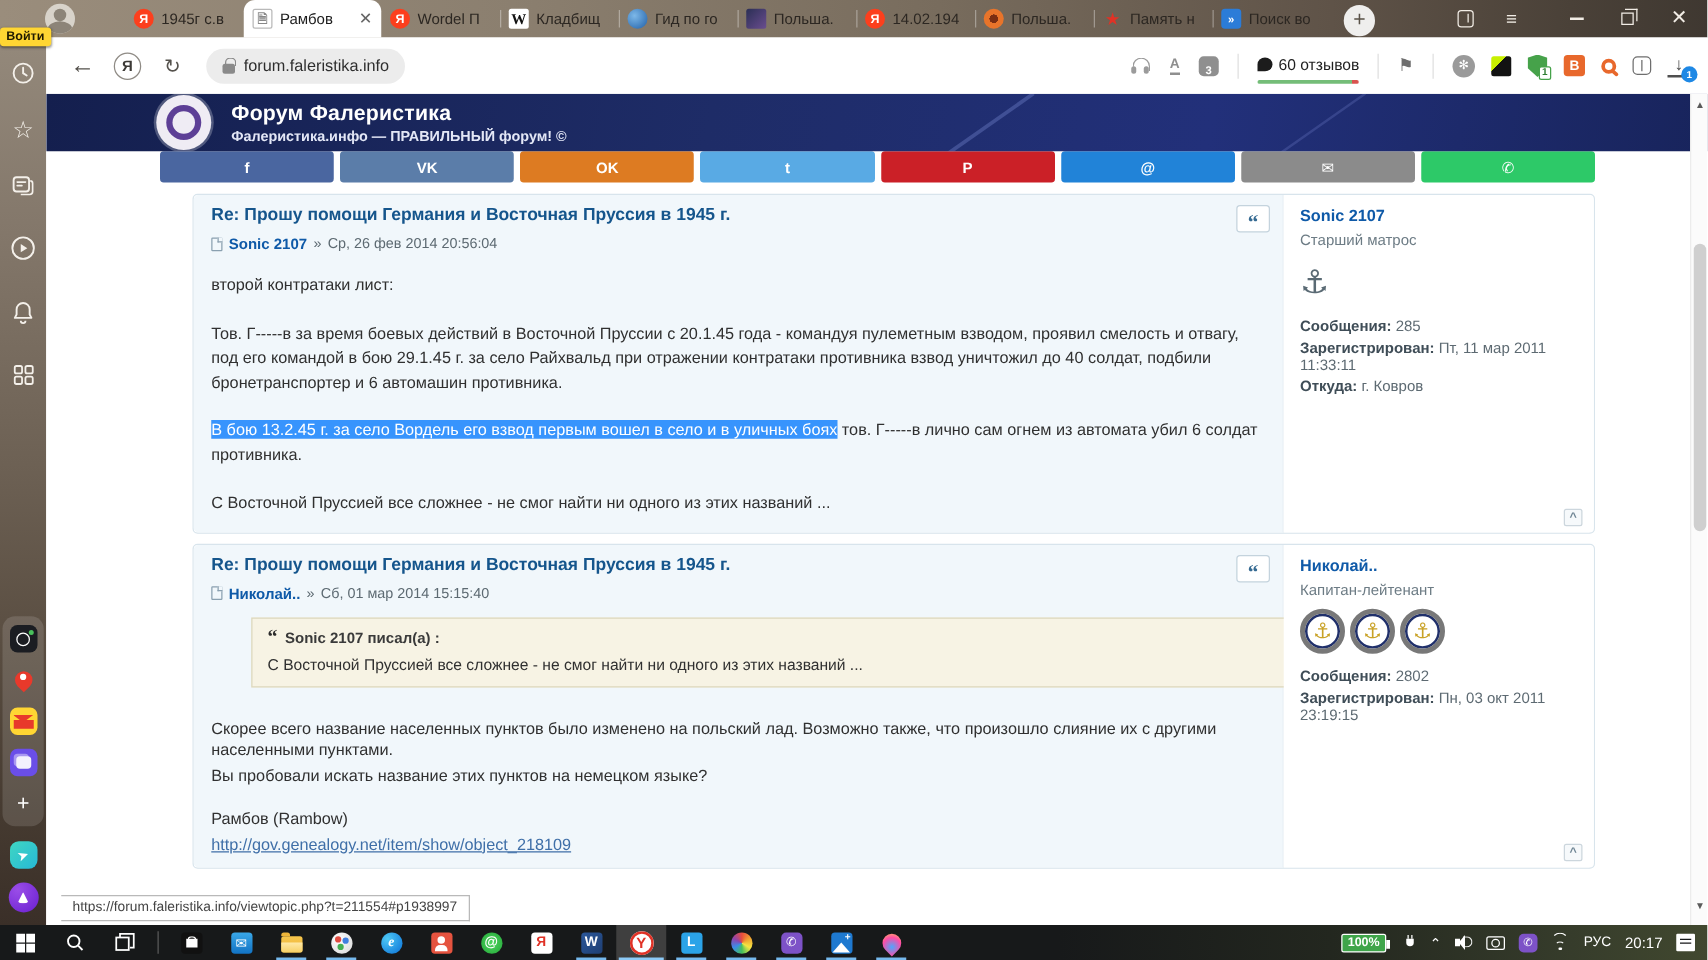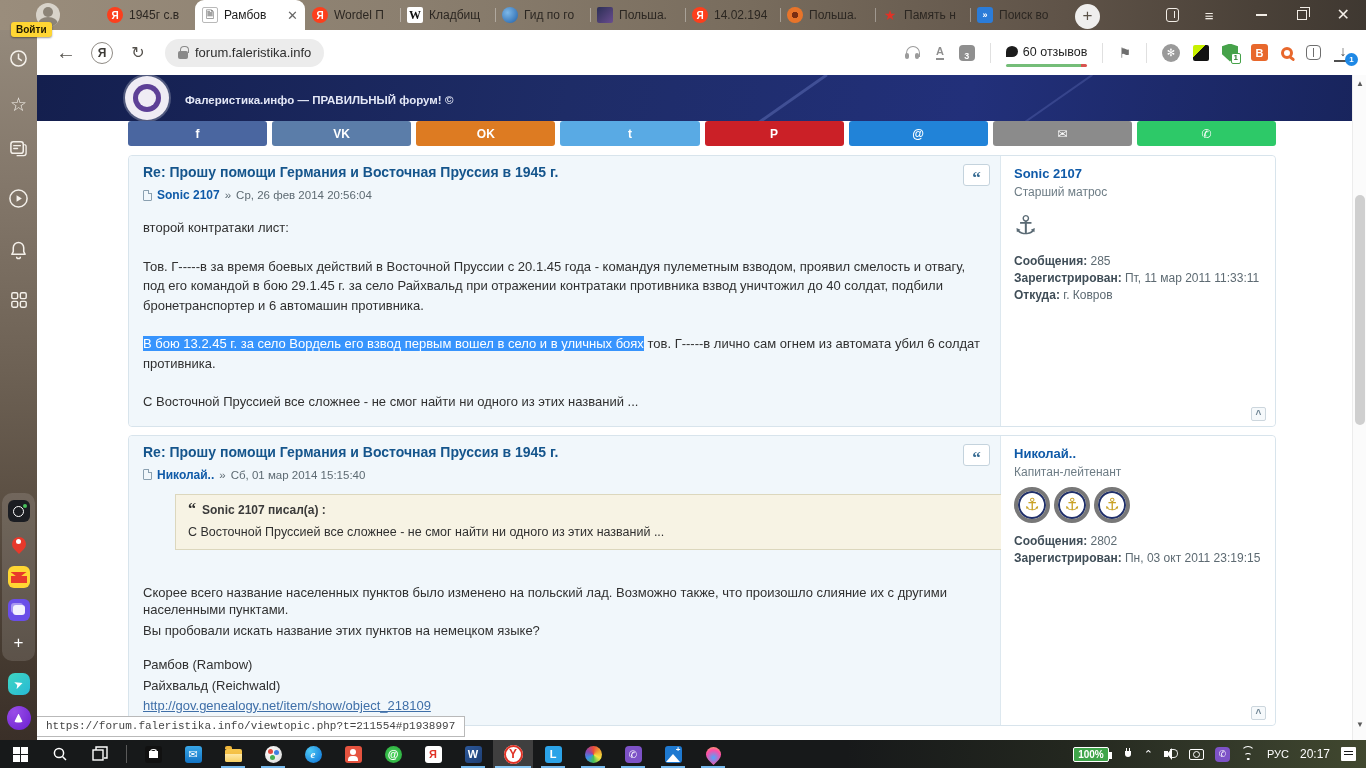--- a/index.html
+++ b/index.html
@@ -7,21 +7,21 @@
   body { font-family:"Liberation Sans","DejaVu Sans",sans-serif; background:#fff; position:relative; }
   .screen { position:absolute; inset:0; width:1366px; height:768px; overflow:hidden; }
 
   
   .tabbar { position:absolute; left:0; top:0; width:1366px; height:30px;
     background:linear-gradient(90deg,#9a8d7c 0%,#8b7f6f 30%,#786c5d 55%,#5f5348 78%,#4a4138 92%,#3f3831 100%); display:flex; align-items:center; }
   .avatar-zone { width:100px; height:30px; position:relative; flex:none; }
   .avatar { position:absolute; left:36px; top:3px; width:24px; height:24px; border-radius:50%; background:#d8d3ca; overflow:hidden; }
   .avatar::before { content:""; position:absolute; left:7px; top:4px; width:10px; height:10px; border-radius:50%; background:#8c8478; }
   .avatar::after { content:""; position:absolute; left:2px; top:14px; width:20px; height:14px; border-radius:50%; background:#8c8478; }
-  .login-badge { position:absolute; left:0px; top:22px; z-index:30; background:#ffd633; color:#201a00; font-size:10px; font-weight:bold; padding:2px 5px; border-radius:3px; box-shadow:0 1px 2px rgba(0,0,0,.4);margin-left:11px; }
+  .login-badge { position:absolute; left:0px; top:22px; z-index:30; background:#ffd633; color:#201a00; font-size:10px; font-weight:bold; padding:2px 5px; border-radius:3px; box-shadow:0 1px 2px rgba(0,0,0,.4); }
   .tabs { display:flex; height:30px; flex:none; }
   .tab { width:95px; height:30px; display:flex; align-items:center; gap:6px; padding:0 7px; font-size:12px; color:#2c2722; position:relative; cursor:default; }
   .tab .tlabel { white-space:nowrap; overflow:hidden; flex:1; }
   .tab:not(.active)+.tab:not(.active)::before { content:""; position:absolute; left:0; top:8px; bottom:8px; width:1px; background:rgba(255,255,255,.35); }
   .tab.active { background:#fff; border-radius:9px 9px 0 0; color:#1c1c1c; width:110px; }
   .tab.active .tclose { color:#666; font-size:13px; }
   .fav { width:16px; height:16px; flex:none; border-radius:3px; display:flex; align-items:center; justify-content:center; font-size:10px; font-weight:bold; }
   .fav-ya { background:#fc3f1d; color:#fff; border-radius:50%; font-size:10px; }
   .fav-page { background:#fff; border:1px solid #b9b9b9; color:#888; border-radius:2px; }
   .fav-wiki { background:#fff; color:#111; font-family:"Liberation Serif","DejaVu Serif",serif; font-size:12px; border-radius:2px; }
@@ -116,21 +116,21 @@
   .ftitle { color:#fff; font-size:17px; font-weight:bold; letter-spacing:.2px; }
   .fsub { color:#e3e7f6; font-size:11.5px; font-weight:bold; margin-top:3px; }
   .fsearch { margin-left:auto; margin-right:104px; position:relative; z-index:2; align-self:flex-start; margin-top:7px; }
   .fsearch input { width:218px; height:27px; border:none; border-radius:2px; font-size:13px; padding:0 9px; color:#333; font-family:inherit; }
   .fsearch input::placeholder { color:#9a9a9a; }
   .advs { position:absolute; right:1px; top:30px; color:#fff; font-size:11px; font-weight:bold; white-space:nowrap; }
 
   .social { display:flex; gap:5px; padding:0 90px 0 91px; margin-top:0; }
   .sbtn { flex:1; height:25px; border-radius:3px; color:#fff; display:flex; align-items:center; justify-content:center; font-size:12px; font-weight:bold; }
 
-  .content { padding:9px 90px 0 91px; }
+  .content { padding:9px 90px 0 117px; }
   .post { border:1px solid #d8e4ec; border-radius:4px; background:#fff; display:flex; position:relative; margin-bottom:8px; }
   .pmain { width:872px; flex:none; background:#f1f7fb; border-right:1px solid #dde8ef; border-radius:4px 0 0 4px; padding:7px 14px 10px 14px; position:relative; }
   .ptitlelink { color:#15558c; font-size:14px; font-weight:bold; }
   .pmeta { margin-top:7px; display:flex; align-items:center; gap:5px; font-size:11.5px; color:#5d6a72; }
   .docic { width:9px; height:11px; border:1.2px solid #8aa0b0; border-radius:1px; position:relative; flex:none; }
   .docic::after { content:""; position:absolute; right:-1px; top:-1px; width:3px; height:3px; background:#f1f7fb; border-left:1.2px solid #8aa0b0; border-bottom:1.2px solid #8aa0b0; }
   .plink { color:#0f5aa8; font-weight:bold; font-size:12px; }
   .pbody { margin-top:16px; font-size:13px; color:#303030; line-height:1.5; }
   .pbody p { margin-bottom:19px; }
   .pbody p:last-child { margin-bottom:4px; }
@@ -142,32 +142,32 @@
   .ubadges { margin:7px 0 10px 0; display:flex; gap:4px; align-items:center; min-height:38px; }
   .anch1 { font-size:26px; color:#5a6a74; line-height:1; }
   .medal { width:36px; height:36px; border-radius:50%; background:#fff; border:4px solid #787878; display:flex; align-items:center; justify-content:center; font-size:17px; color:#c9a227; box-shadow:inset 0 0 0 2px #20306b; }
   .ustat { font-size:12px; color:#5d6a72; margin-top:3px; }
   .ustat b { color:#3f4d57; font-weight:bold; }
   .totop { position:absolute; right:9px; bottom:5px; width:15px; height:14px; border:1px solid #ccd6dd; background:#f6f9fb; border-radius:2px; color:#6f8594; font-size:10px; font-weight:bold; text-align:center; line-height:13px; }
   .quotebox { margin:12px 0 4px 32px; width:830px; background:#f7f3e4; border:1px solid #dcd7bd; padding:8px 12px 10px 12px; }
   .qhead { font-size:12px; font-weight:bold; color:#3a3a3a; display:flex; gap:6px; align-items:baseline; }
   .qmark { font-family:"Liberation Serif","DejaVu Serif",serif; font-size:16px; color:#2b2b2b; line-height:.8; }
   .qtext { margin-top:8px; font-size:12.5px; color:#303030; }
-  .blines { margin-top:34px; font-size:13px; color:#303030; line-height:1.35; }
+  .blines { margin-top:24px; font-size:13px; color:#303030; line-height:1.35; }
   .blines .bl { margin-bottom:3px; }
   .blines .sp { height:14px; }
   .alink { color:#3f6fa8; text-decoration:underline; font-size:13px; }
 
   
   .sbar { position:absolute; right:0; top:0; width:14px; height:665px; background:#fbfbfb; border-left:1px solid #ececec; }
   .sbar .ar { position:absolute; left:0; width:14px; height:14px; color:#5a5a5a; font-size:8px; text-align:center; line-height:14px; }
   .sbar .aru { top:2px; } .sbar .ard { bottom:8px; }
   .sthumb { position:absolute; left:2px; top:120px; width:10px; height:230px; background:#cfcfcf; border-radius:5px; }
 
-  .statusurl { position:absolute; left:0; bottom:3px; background:#fff; border:1px solid #b9b9b9; border-left:none; padding:3px 9px 4px 9px; font-size:11px; color:#444; white-space:nowrap;font-family:Liberation Mono, monospace; }
+  .statusurl { position:absolute; left:12px; bottom:3px; background:#fff; border:1px solid #b9b9b9; border-left:none; padding:3px 9px 4px 9px; font-size:11px; color:#444; white-space:nowrap; }
 
   
   .taskbar { position:absolute; left:0; bottom:0; width:1366px; height:28px; background:linear-gradient(90deg,#17191a 0%,#17191a 62%,#23271f 78%,#363c2b 92%,#41482f 100%); display:flex; align-items:center; color:#fff; }
   .tba { width:40px; height:28px; display:flex; align-items:center; justify-content:center; position:relative; flex:none; }
   .tba.run::after { content:""; position:absolute; bottom:0; left:8px; right:8px; height:2.5px; background:#76b9ed; }
   .tba.activeapp { background:#3f3f3f; }
   .tba.activeapp::after { left:2px; right:2px; background:#8ccaf7; }
   .winlogo { width:15px; height:15px; display:grid; grid-template-columns:7px 7px; gap:1px; }
   .winlogo i { background:#fff; width:7px; height:7px; }
   .tsep { width:1px; height:18px; background:#5a5a5a; margin:0 6px; flex:none; }
@@ -380,20 +380,21 @@
 
   <div class="page">
 
     <div class="fheader">
       <div class="flogo">
           <div class="l1"></div>
           <div class="l2"></div>
           <div class="l3"></div>
         </div>
       <div class="ftitles">
+        <div class="ftitle">Форум Фалеристика</div>
         <div class="fsub">Фалеристика.инфо — ПРАВИЛЬНЫЙ форум! ©</div>
       </div>
     </div>
 
     <div class="social">
       <div class="sbtn" style="background-color: rgb(74, 102, 160);">
           <span>f</span>
         </div>
       <div class="sbtn" style="background-color: rgb(91, 125, 169);">
           <span>VK</span>
@@ -464,21 +465,20 @@
               <span class="qmark">“</span>
               <span><span>Sonic 2107</span> <span>писал(а) :</span></span>
             </div>
             <div class="qtext">С Восточной Пруссией все сложнее - не смог найти ни одного из этих названий ...</div>
           </div>
           <div class="blines">
             <div class="bl" style="width:845px">Скорее всего название населенных пунктов было изменено на польский лад. Возможно также, что произошло слияние их с другими населенными пунктами.</div>
             <div class="bl">Вы пробовали искать название этих пунктов на немецком языке?</div>
             <div class="sp"></div>
             <div class="bl">Рамбов (Rambow)</div>
-            <div class="bl">Райхвальд (Reichwald)</div>
             <a class="alink">http://gov.genealogy.net/item/show/object_218109</a>
           </div>
           <div class="qbtn">“</div>
         </div>
         <div class="pside">
           <a class="uname">Николай..</a>
           <div class="urank">Капитан-лейтенант</div>
           <div class="ubadges">
             <span class="medal">⚓</span>
             <span class="medal">⚓</span>

